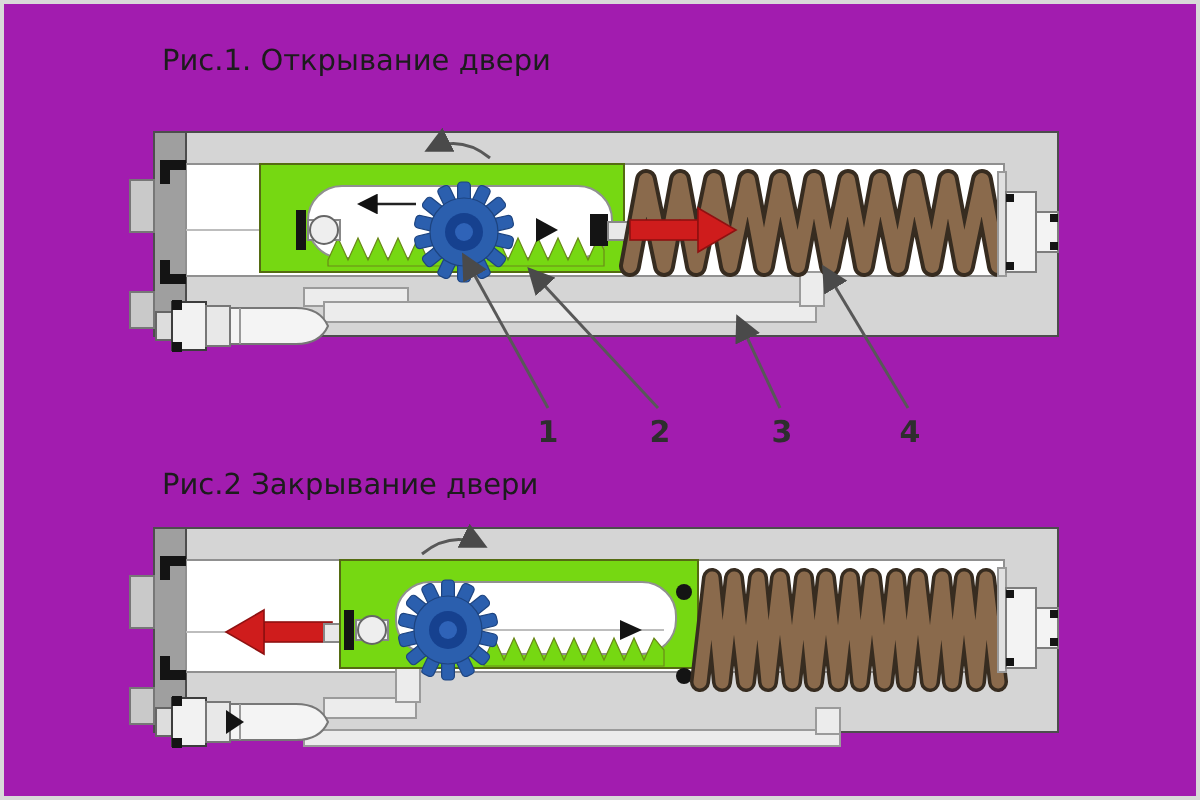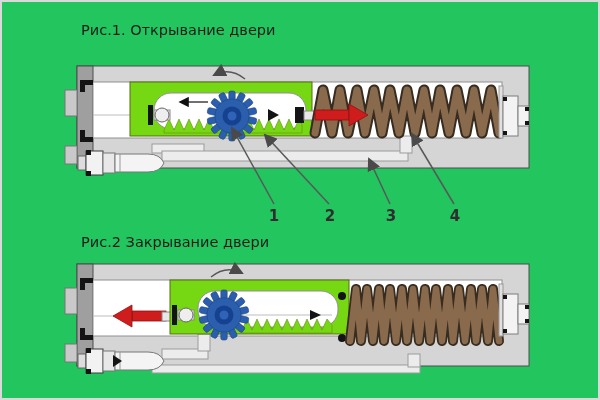--- a/index.html
+++ b/index.html
@@ -1,16 +1,16 @@
 <!DOCTYPE html>
 <html><head>
 <meta charset="utf-8">
 <style>
   html,body{margin:0;padding:0;background:#fff;}
-  #stage{position:relative;width:600px;height:400px;background:#22c55e;
+  #stage{position:relative;width:600px;height:400px;background:#a21caf;
          border:2px solid #d9d9d9;box-sizing:border-box;overflow:hidden;
          font-family:"DejaVu Sans","Liberation Sans",sans-serif;}
   svg{display:block;}
   .fig-title{font-family:"DejaVu Sans","Liberation Sans",sans-serif;
              font-size:14.5px;fill:#1c1c1c;}
   .callout{font-family:"DejaVu Sans","Liberation Sans",sans-serif;
            font-size:15px;font-weight:bold;fill:#2e2e2e;}
   .leader{stroke:#585858;stroke-width:1.5;fill:none;}
   .thinline{stroke:#bdbdbd;stroke-width:1;}
   .pipe{fill:#ececec;stroke:#9b9b9b;stroke-width:1;}

